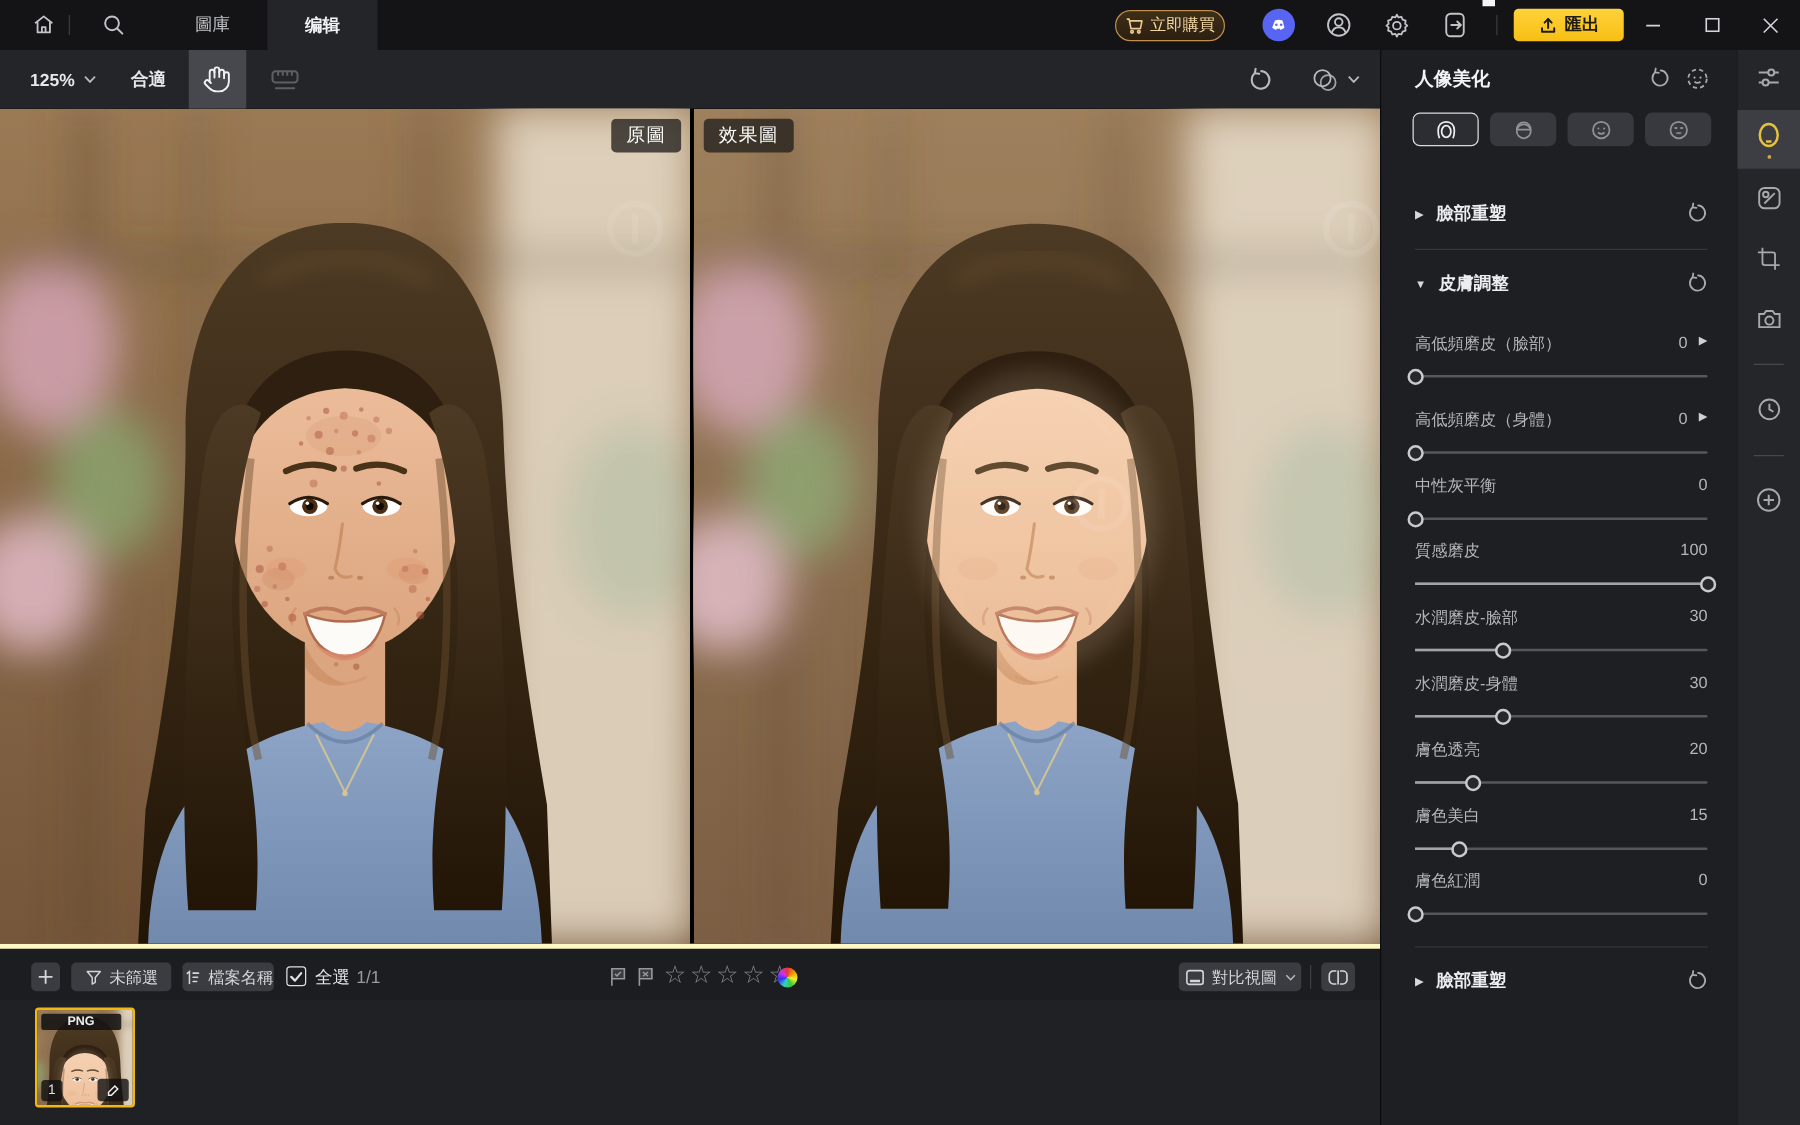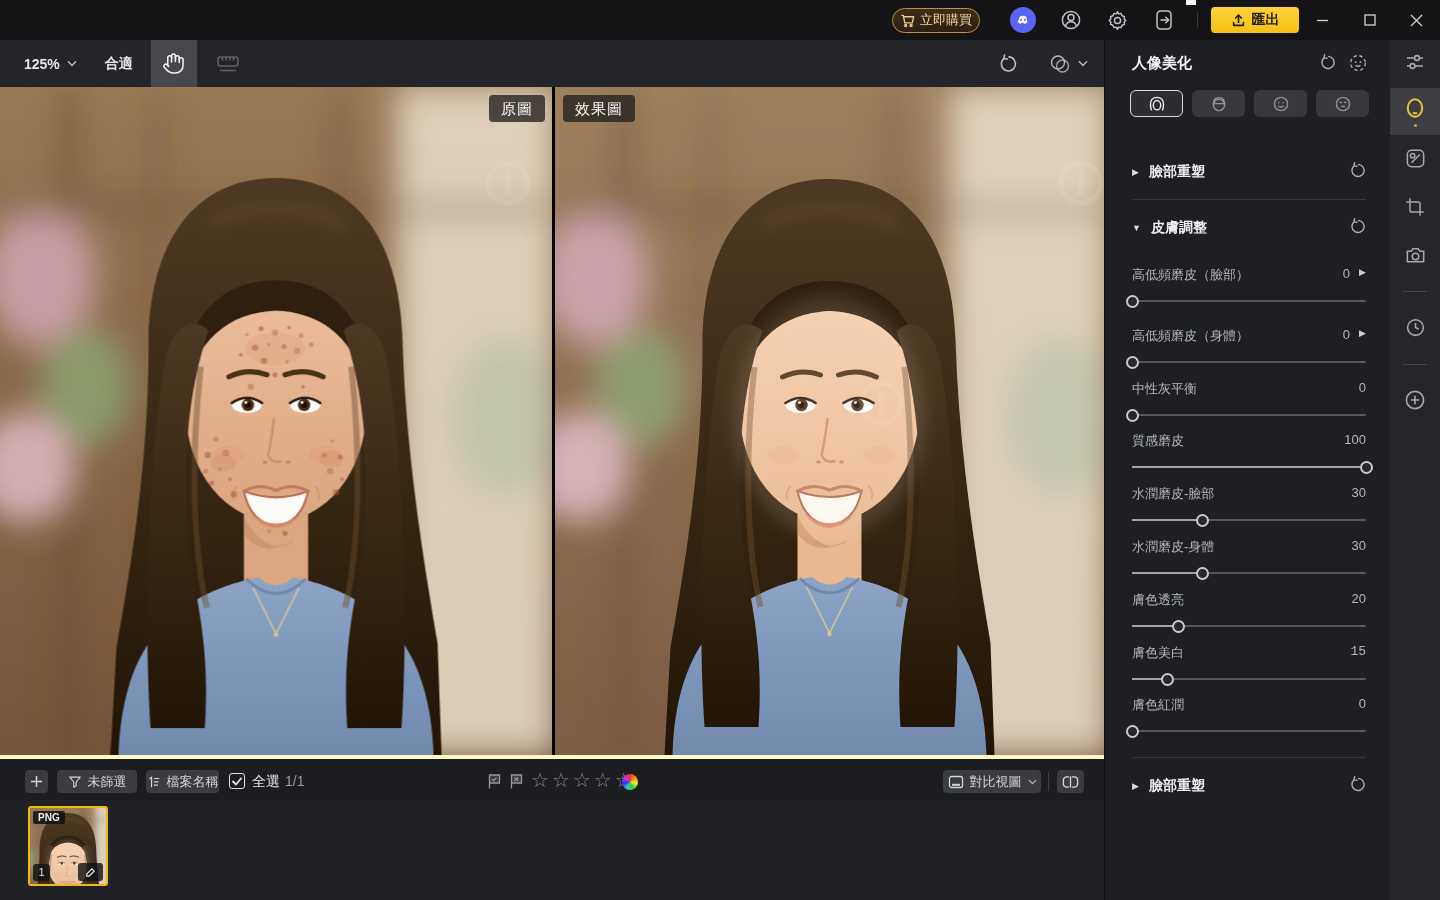--- a/index.html
+++ b/index.html
@@ -48,21 +48,21 @@
 .flag{position:absolute;top:14px;color:#97989c;cursor:pointer}
 .stars{position:absolute;left:531px;top:0;line-height:43px;font-size:20px;color:#85868a;letter-spacing:3px;cursor:pointer}
 .star{cursor:pointer}
 .cwheel{position:absolute;left:622px;top:15px;width:16px;height:16px;border-radius:50%;cursor:pointer;background:conic-gradient(#e33,#e90,#ee3,#3c3,#3cc,#33e,#c3e,#e33)}
 .fname{position:absolute;left:646px;top:0;line-height:45px;font-size:13.5px;color:#c7c8cb}
 .bb-div{position:absolute;left:1048px;top:13px;width:1px;height:19px;background:#3c3e42}
 
 .filmstrip{position:absolute;left:0;top:800px;width:1104px;height:100px;background:#1f2124}
 .thumb{position:absolute;left:28px;top:6px;width:80px;height:80px;border:2px solid #f0b90b;border-radius:3px;background:#2a2a2c;overflow:hidden;cursor:pointer}
 .thumb .psvg,.thumb .psvg svg{width:76px;height:76px}
-.png-badge{position:absolute;left:3px;top:3px;background:rgba(16,16,18,.85);color:#ecedef;font-size:10px;font-weight:bold;padding:1px 5px;border-radius:2px}
+.png-badge{position:absolute;left:3px;top:3px;background:rgba(16,16,18,.85);color:#ecedef;font-size:10px;font-weight:bold;padding:1px 21px;border-radius:2px}
 .num-badge{position:absolute;left:3px;bottom:3px;background:rgba(16,16,18,.8);color:#dfe0e3;font-size:11px;width:17px;height:17px;border-radius:3px;text-align:center;line-height:17px}
 .edit-badge{position:absolute;right:3px;bottom:3px;background:rgba(16,16,18,.8);width:25px;height:18px;border-radius:3px;display:flex;align-items:center;justify-content:center;color:#ecedef;cursor:pointer}
 
 .panel{position:absolute;left:1104px;top:40px;width:286px;height:860px;background:#1d1f23;border-left:1px solid #0c0c0e}
 .panel-title{position:absolute;left:27px;top:14px;font-size:15px;font-weight:bold;color:#f2f3f5}
 .p-reset{position:absolute;top:13px;color:#a9aaae;cursor:pointer}
 .tabrow{position:absolute;left:25px;top:50px;display:flex;gap:9px}
 .ptab{width:53px;height:27px;border-radius:6px;background:#37393e;display:flex;align-items:center;justify-content:center;color:#909298;cursor:pointer}
 .ptab.sel{background:#2b2d32;border:1px solid #dadbde;color:#ecedef}
 .sec{position:absolute;left:27px;width:234px;height:22px;cursor:pointer}
@@ -91,20 +91,38 @@
 .rail-btn.sel{height:47px;background:#3c3e44;flex-direction:column;color:#e6c13c}
 .rail-dot{width:3px;height:3px;border-radius:50%;background:#caa94e;margin-top:2px}
 .rail-hr{position:absolute;left:13px;width:24px;border-top:1px solid #46484c}
 </style>
 </head>
 <body>
 
 <div class="app">
 
   <header class="titlebar">
+    <div class="tb-left">
+      <span class="icon-btn" style="margin-left:24px">
+        <svg width="22" height="22" viewBox="0 0 24 24" fill="none" stroke="currentColor" stroke-width="1.6" stroke-linejoin="round">
+            <path d="M4.5 10.5 12 4.5l7.5 6"></path>
+            <path d="M6.6 9.3v9.2h10.8V9.3"></path>
+            <path d="M10.4 18.5v-4.6h3.2v4.6"></path>
+          </svg>
+      </span>
+      <span class="tb-div" style="margin-left:9px"></span>
+      <span class="icon-btn" style="margin-left:24px">
+        <svg width="22" height="22" viewBox="0 0 24 24" fill="none" stroke="currentColor" stroke-width="1.7" stroke-linecap="round">
+            <circle cx="10.5" cy="10.5" r="6"></circle>
+            <path d="M15 15l4.5 4.5"></path>
+          </svg>
+      </span>
+      <span class="tab gallery">圖庫</span>
+      <span class="tab edit">编辑</span>
+    </div>
     <div class="sliver"></div>
     <div class="tb-right">
       <span class="buy-btn">
         <svg width="15" height="15" viewBox="0 0 16 16" fill="none" stroke="#edca90" stroke-width="1.4" stroke-linejoin="round">
             <path d="M1.5 2.5h2l1.6 8h8l1.4-6.5H4"></path>
             <circle cx="6" cy="13.3" r="1.1"></circle>
             <circle cx="11.8" cy="13.3" r="1.1"></circle>
           </svg>
         <span>立即購買</span>
       </span>
@@ -692,21 +710,21 @@
           </div>
         </div>
         <div class="srow" style="top: 551px;">
           <span class="slabel">膚色透亮</span>
           <span class="svalue">20</span>
           <div class="strack">
             <div class="sfill" style="width:20%"></div>
             <div class="sthumb" style="left:calc(20% - 6.5px)"></div>
           </div>
         </div>
-        <div class="srow" style="top: 604px; font-family: Liberation Mono, monospace;">
+        <div class="srow" style="top: 604px;">
           <span class="slabel">膚色美白</span>
           <span class="svalue">15</span>
           <div class="strack">
             <div class="sfill" style="width:15%"></div>
             <div class="sthumb" style="left:calc(15% - 6.5px)"></div>
           </div>
         </div>
         <div class="srow" style="top: 656px;">
           <span class="slabel">膚色紅潤</span>
           <span class="svalue">0</span>

